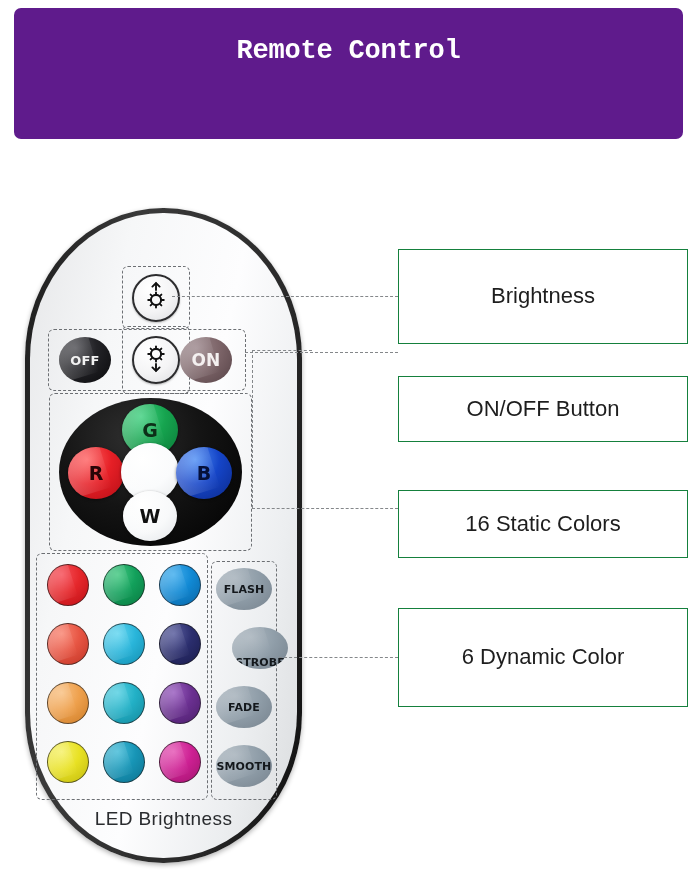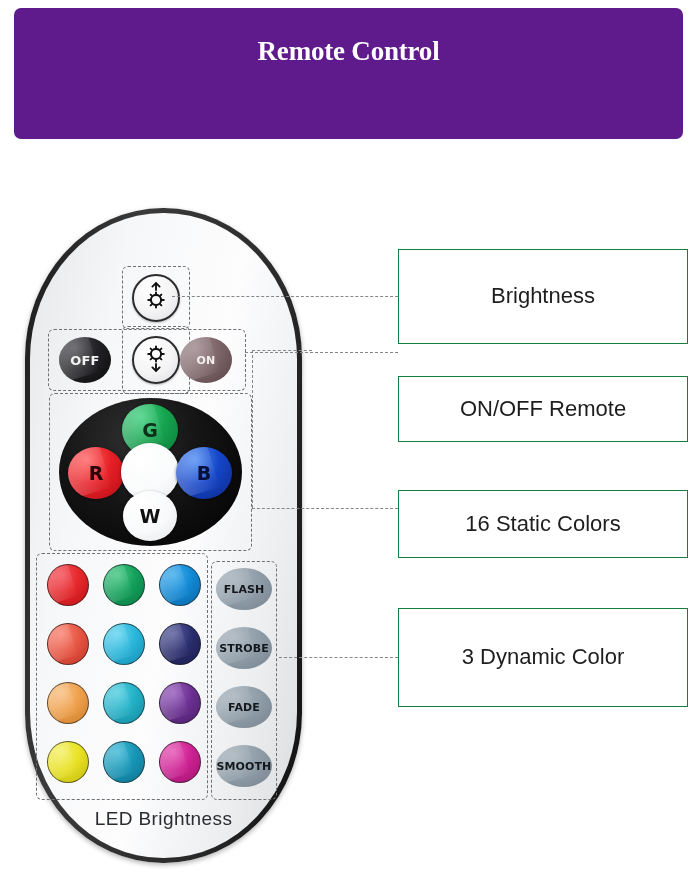--- a/index.html
+++ b/index.html
@@ -33,21 +33,21 @@
   #header-title {
     position: absolute;
     left: 0;
     top: 28px;
     width: 100%;
     text-align: center;
     color: #ffffff;
     font-size: 27px;
     font-weight: bold;
     letter-spacing: -0.2px;
-    font-family: Liberation Serif, serif;
+    font-family: Liberation Mono, monospace;
   }
   #header-subtitle {
     position: absolute;
     left: 0;
     top: 70px;
     width: 100%;
     text-align: center;
     color: #ffffff;
     font-size: 25px;
     font-weight: 400;
@@ -129,21 +129,21 @@
     width: 52px; height: 46px;
     background: radial-gradient(circle at 32% 24%, #4f4f54 0%, #232327 42%, #0a0a0c 100%);
   }
   #btn-off .lbl { color: #f2f2f2; font-size: 13px; letter-spacing: 0.2px; }
 
   
   #btn-on {
     width: 52px; height: 46px;
     background: radial-gradient(circle at 32% 24%, #9b868b 0%, #7d6569 45%, #574347 100%);
   }
-  #btn-on .lbl { color: #f4f0f0; font-size: 11px; letter-spacing: 0.2px; }
+  #btn-on .lbl { color: #f4f0f0; font-size: 17px; letter-spacing: 0.2px; }
 
   
   #rgb-pad {
     position: absolute;
     border-radius: 50%;
     background: radial-gradient(ellipse at 38% 26%, #2d2d2d 0%, #141414 45%, #000000 100%);
   }
   .rgb-key { box-shadow: 0 1px 3px rgba(0,0,0,0.5); }
   .rgb-key .lbl { font-size: 19px; }
 
@@ -374,21 +374,21 @@
       <span class="gloss"></span>
       </div>
     <div class="pal" style="left:134px; top:533px; background:radial-gradient(circle at 34% 24%, #e557b5 0%, #cd2093 45%, #a3146f 100%);">
       <span class="gloss"></span>
       </div>
 
     <div class="mode" style="left:191px; top:360px;">
       <span class="gloss"></span>
       <span class="lbl">FLASH</span>
     </div>
-    <div class="mode" style="left:191px; top:419px;">
+    <div class="mode" style="left:207px; top:419px;align-items:flex-end;">
       <span class="gloss"></span>
       <span class="lbl">STROBE</span>
     </div>
     <div class="mode" style="left:191px; top:478px;">
       <span class="gloss"></span>
       <span class="lbl">FADE</span>
     </div>
     <div class="mode" style="left:191px; top:537px;">
       <span class="gloss"></span>
       <span class="lbl">SMOOTH</span>
@@ -408,29 +408,29 @@
   <div class="conn-h" style="left:279px; top:657px; width:119px;"></div>
 
   <div class="callout" style="left:398px; top:249px; width:290px; height:95px;">
     <div class="ctext">
       <span>Brightness</span><br>
     </div>
   </div>
 
   <div class="callout" style="left:398px; top:376px; width:290px; height:66px;">
     <div class="ctext">
-      <span>ON/OFF Remote</span>
+      <span>ON/OFF Button</span>
     </div>
   </div>
 
   <div class="callout" style="left:398px; top:490px; width:290px; height:68px;">
     <div class="ctext">
       <span>16 Static Colors</span>
     </div>
   </div>
 
   <div class="callout" style="left:398px; top:608px; width:290px; height:99px;">
     <div class="ctext">
-      <span>3 Dynamic Color</span><br>
+      <span>6 Dynamic Color</span><br>
     </div>
   </div>
 
 </div>
 
 </body></html>

